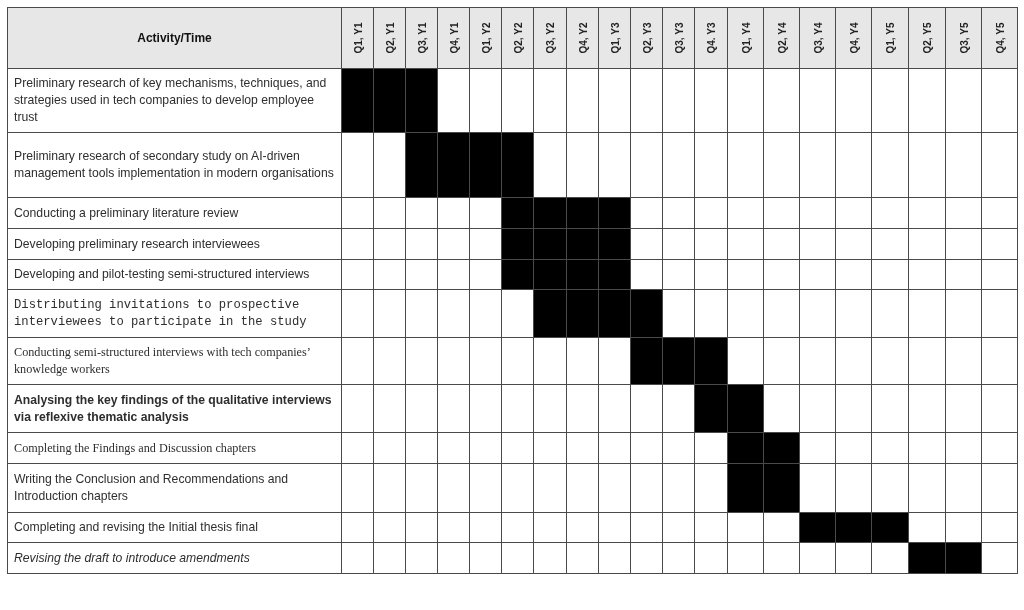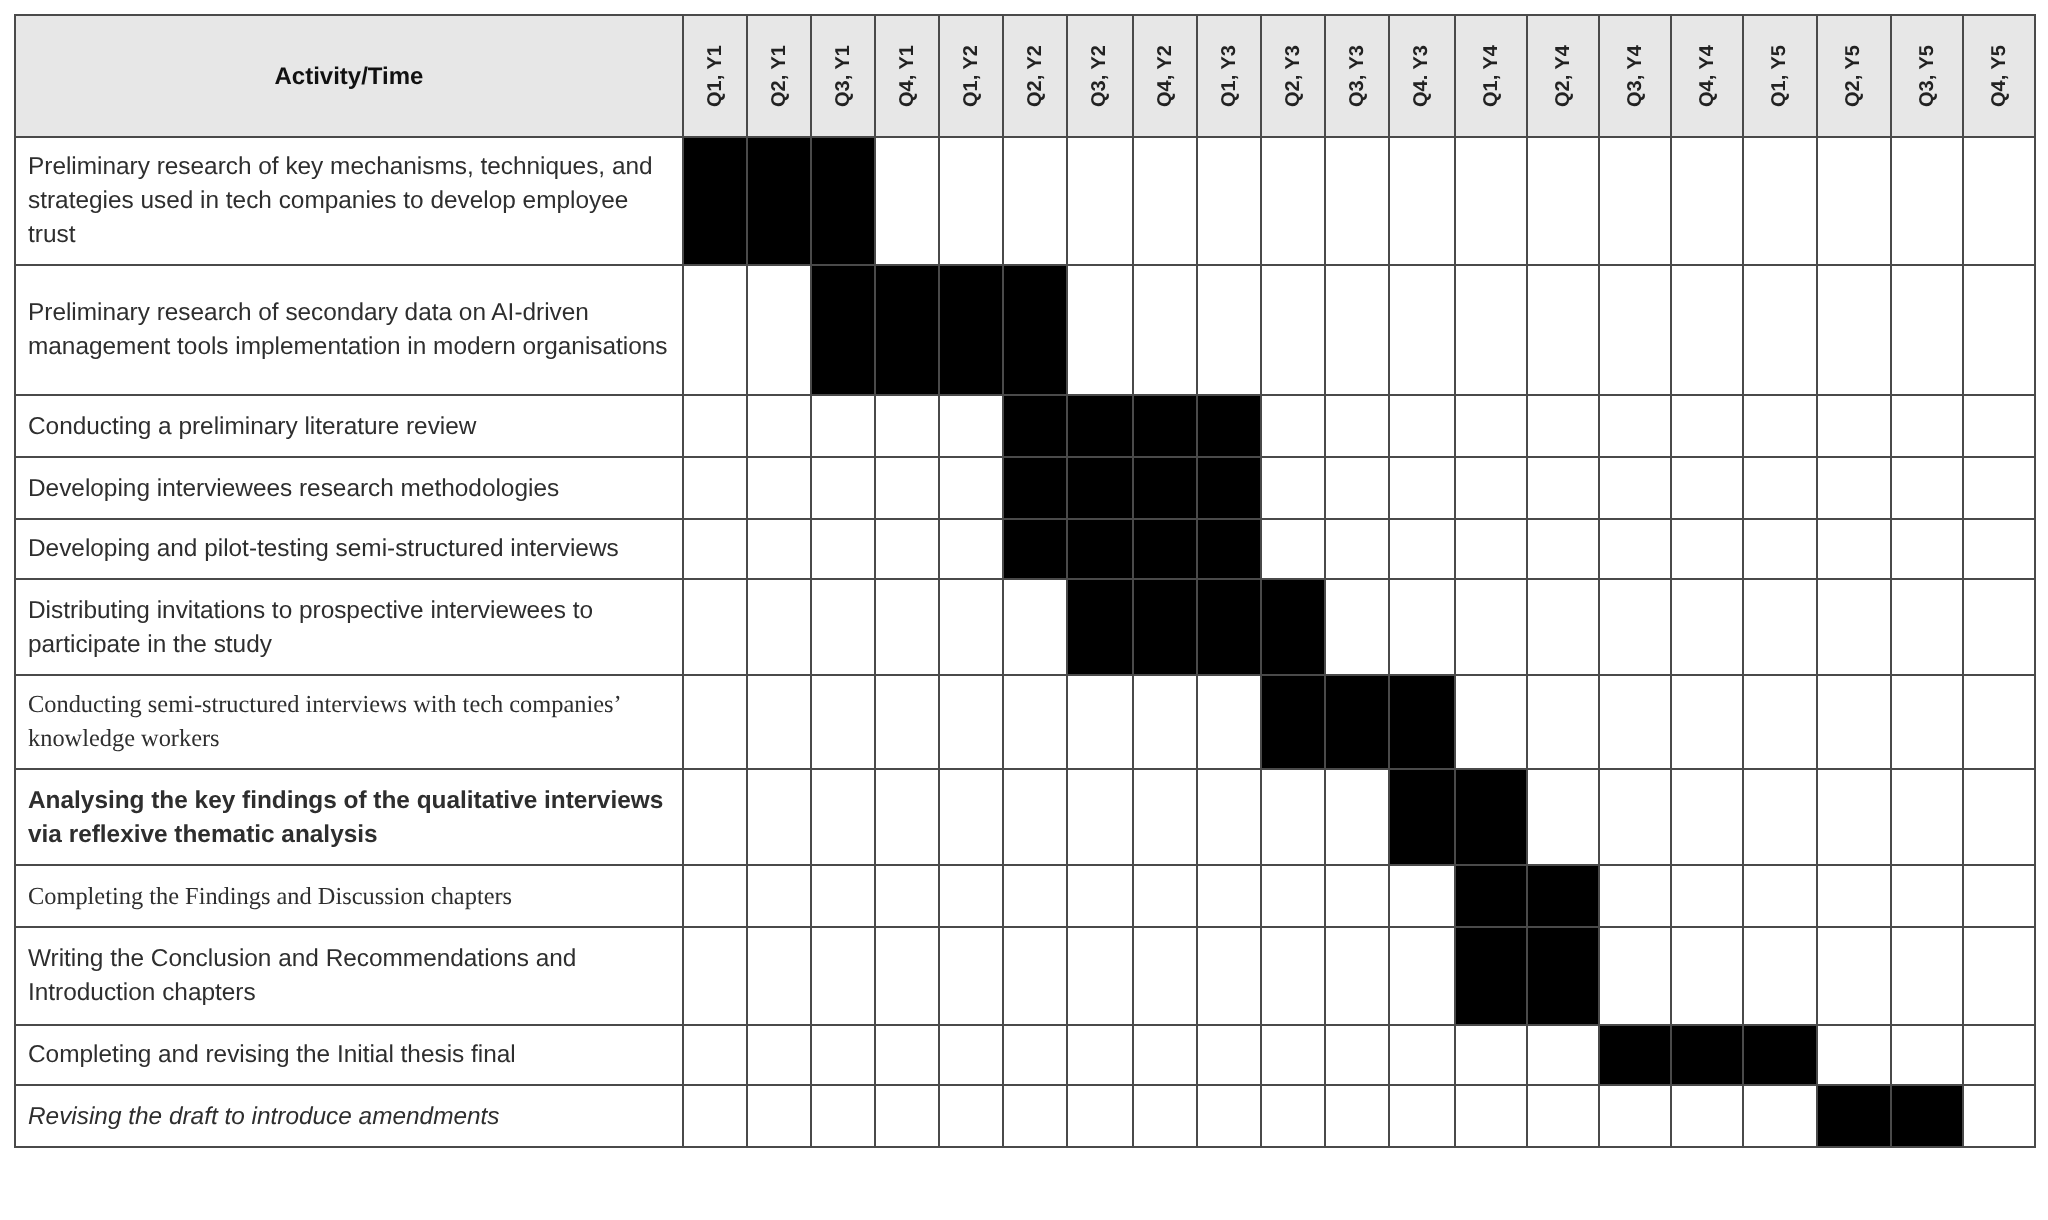--- a/index.html
+++ b/index.html
@@ -139,21 +139,21 @@
         <td class="cell"></td>
         <td class="cell"></td>
         <td class="cell"></td>
         <td class="cell"></td>
         <td class="cell"></td>
         <td class="cell"></td>
         <td class="cell"></td>
         <td class="cell"></td>
       </tr>
       <tr style="height: 65px;">
-        <td class="act-cell">Preliminary research of secondary data on AI-driven management tools implementation in modern organisations</td>
+        <td class="act-cell">Preliminary research of secondary study on AI-driven management tools implementation in modern organisations</td>
         <td class="cell"></td>
         <td class="cell"></td>
         <td class="cell on" style="background: rgb(0, 0, 0);"></td>
         <td class="cell on" style="background: rgb(0, 0, 0);"></td>
         <td class="cell on" style="background: rgb(0, 0, 0);"></td>
         <td class="cell on" style="background: rgb(0, 0, 0);"></td>
         <td class="cell"></td>
         <td class="cell"></td>
         <td class="cell"></td>
         <td class="cell"></td>
@@ -185,21 +185,21 @@
         <td class="cell"></td>
         <td class="cell"></td>
         <td class="cell"></td>
         <td class="cell"></td>
         <td class="cell"></td>
         <td class="cell"></td>
         <td class="cell"></td>
         <td class="cell"></td>
       </tr>
       <tr style="height: 31px;">
-        <td class="act-cell">Developing interviewees research methodologies</td>
+        <td class="act-cell">Developing preliminary research interviewees</td>
         <td class="cell"></td>
         <td class="cell"></td>
         <td class="cell"></td>
         <td class="cell"></td>
         <td class="cell"></td>
         <td class="cell on" style="background: rgb(0, 0, 0);"></td>
         <td class="cell on" style="background: rgb(0, 0, 0);"></td>
         <td class="cell on" style="background: rgb(0, 0, 0);"></td>
         <td class="cell on" style="background: rgb(0, 0, 0);"></td>
         <td class="cell"></td>
@@ -230,21 +230,21 @@
         <td class="cell"></td>
         <td class="cell"></td>
         <td class="cell"></td>
         <td class="cell"></td>
         <td class="cell"></td>
         <td class="cell"></td>
         <td class="cell"></td>
         <td class="cell"></td>
         <td class="cell"></td>
       </tr>
-      <tr style="height: 48px;">
+      <tr style="height: 48px; font-family: Liberation Mono, monospace;">
         <td class="act-cell">Distributing invitations to prospective interviewees to participate in the study</td>
         <td class="cell"></td>
         <td class="cell"></td>
         <td class="cell"></td>
         <td class="cell"></td>
         <td class="cell"></td>
         <td class="cell"></td>
         <td class="cell on" style="background: rgb(0, 0, 0);"></td>
         <td class="cell on" style="background: rgb(0, 0, 0);"></td>
         <td class="cell on" style="background: rgb(0, 0, 0);"></td>

